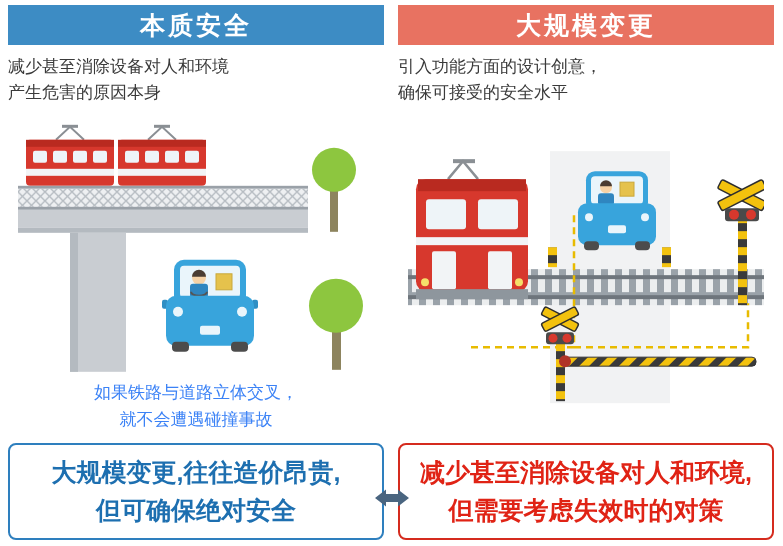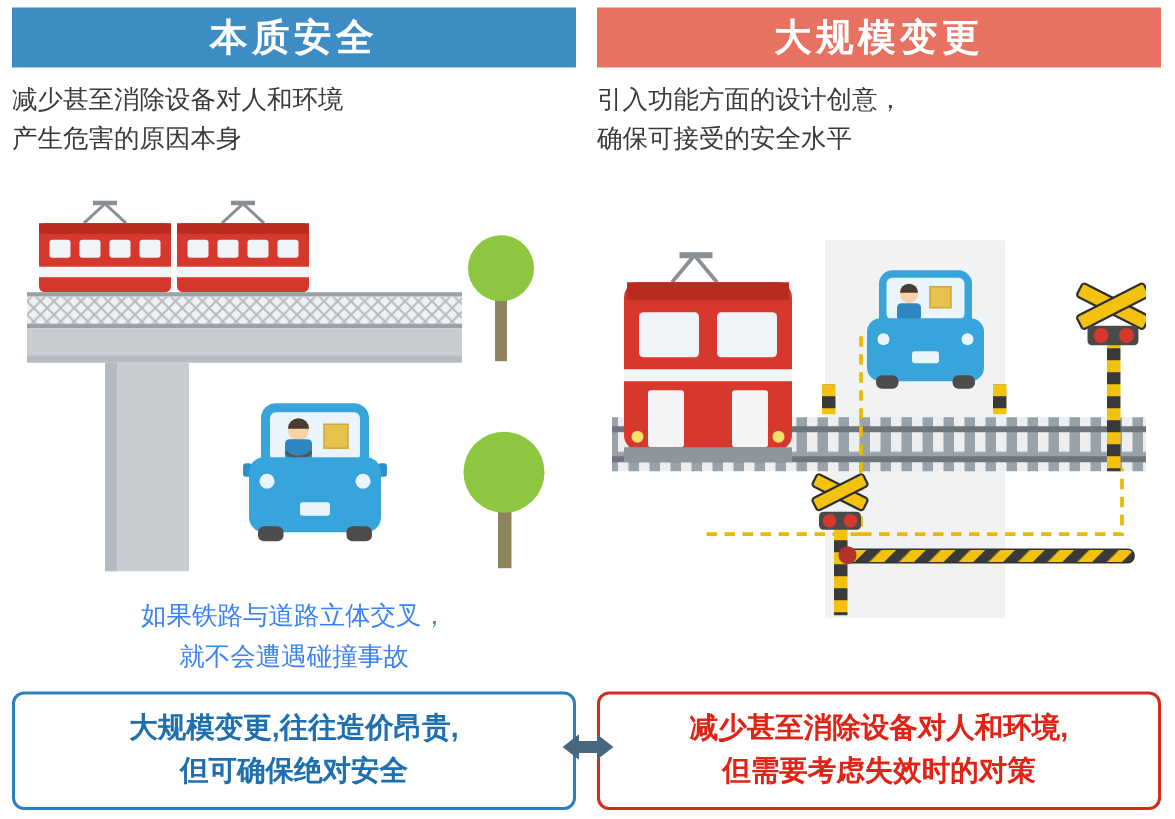--- a/index.html
+++ b/index.html
@@ -19,21 +19,21 @@
     color:#3a3a3a; white-space:pre-line;
   }
   .illu { flex:1; padding:4px 10px 0 10px; min-height:0; }
   .illu svg { display:block; width:100%; height:100%; }
   .caption {
     text-align:center; font-size:17px; line-height:1.55; color:#3b82f6;
     white-space:pre-line; margin-bottom:10px;
   }
   .conclusion {
     border:2px solid; border-radius:8px; background:#ffffff;
-    text-align:center; font-size:19px; font-weight:bold; line-height:1.5;
+    text-align:center; font-size:25px; font-weight:bold; line-height:1.5;
     padding:9px 4px; white-space:pre-line;
   }
   .mid-arrow { position:absolute; left:50%; top:487px; transform:translateX(-50%); line-height:0; }
 </style>
 </head>
 <body>
 
 <div class="page">
 
   <section class="panel">

